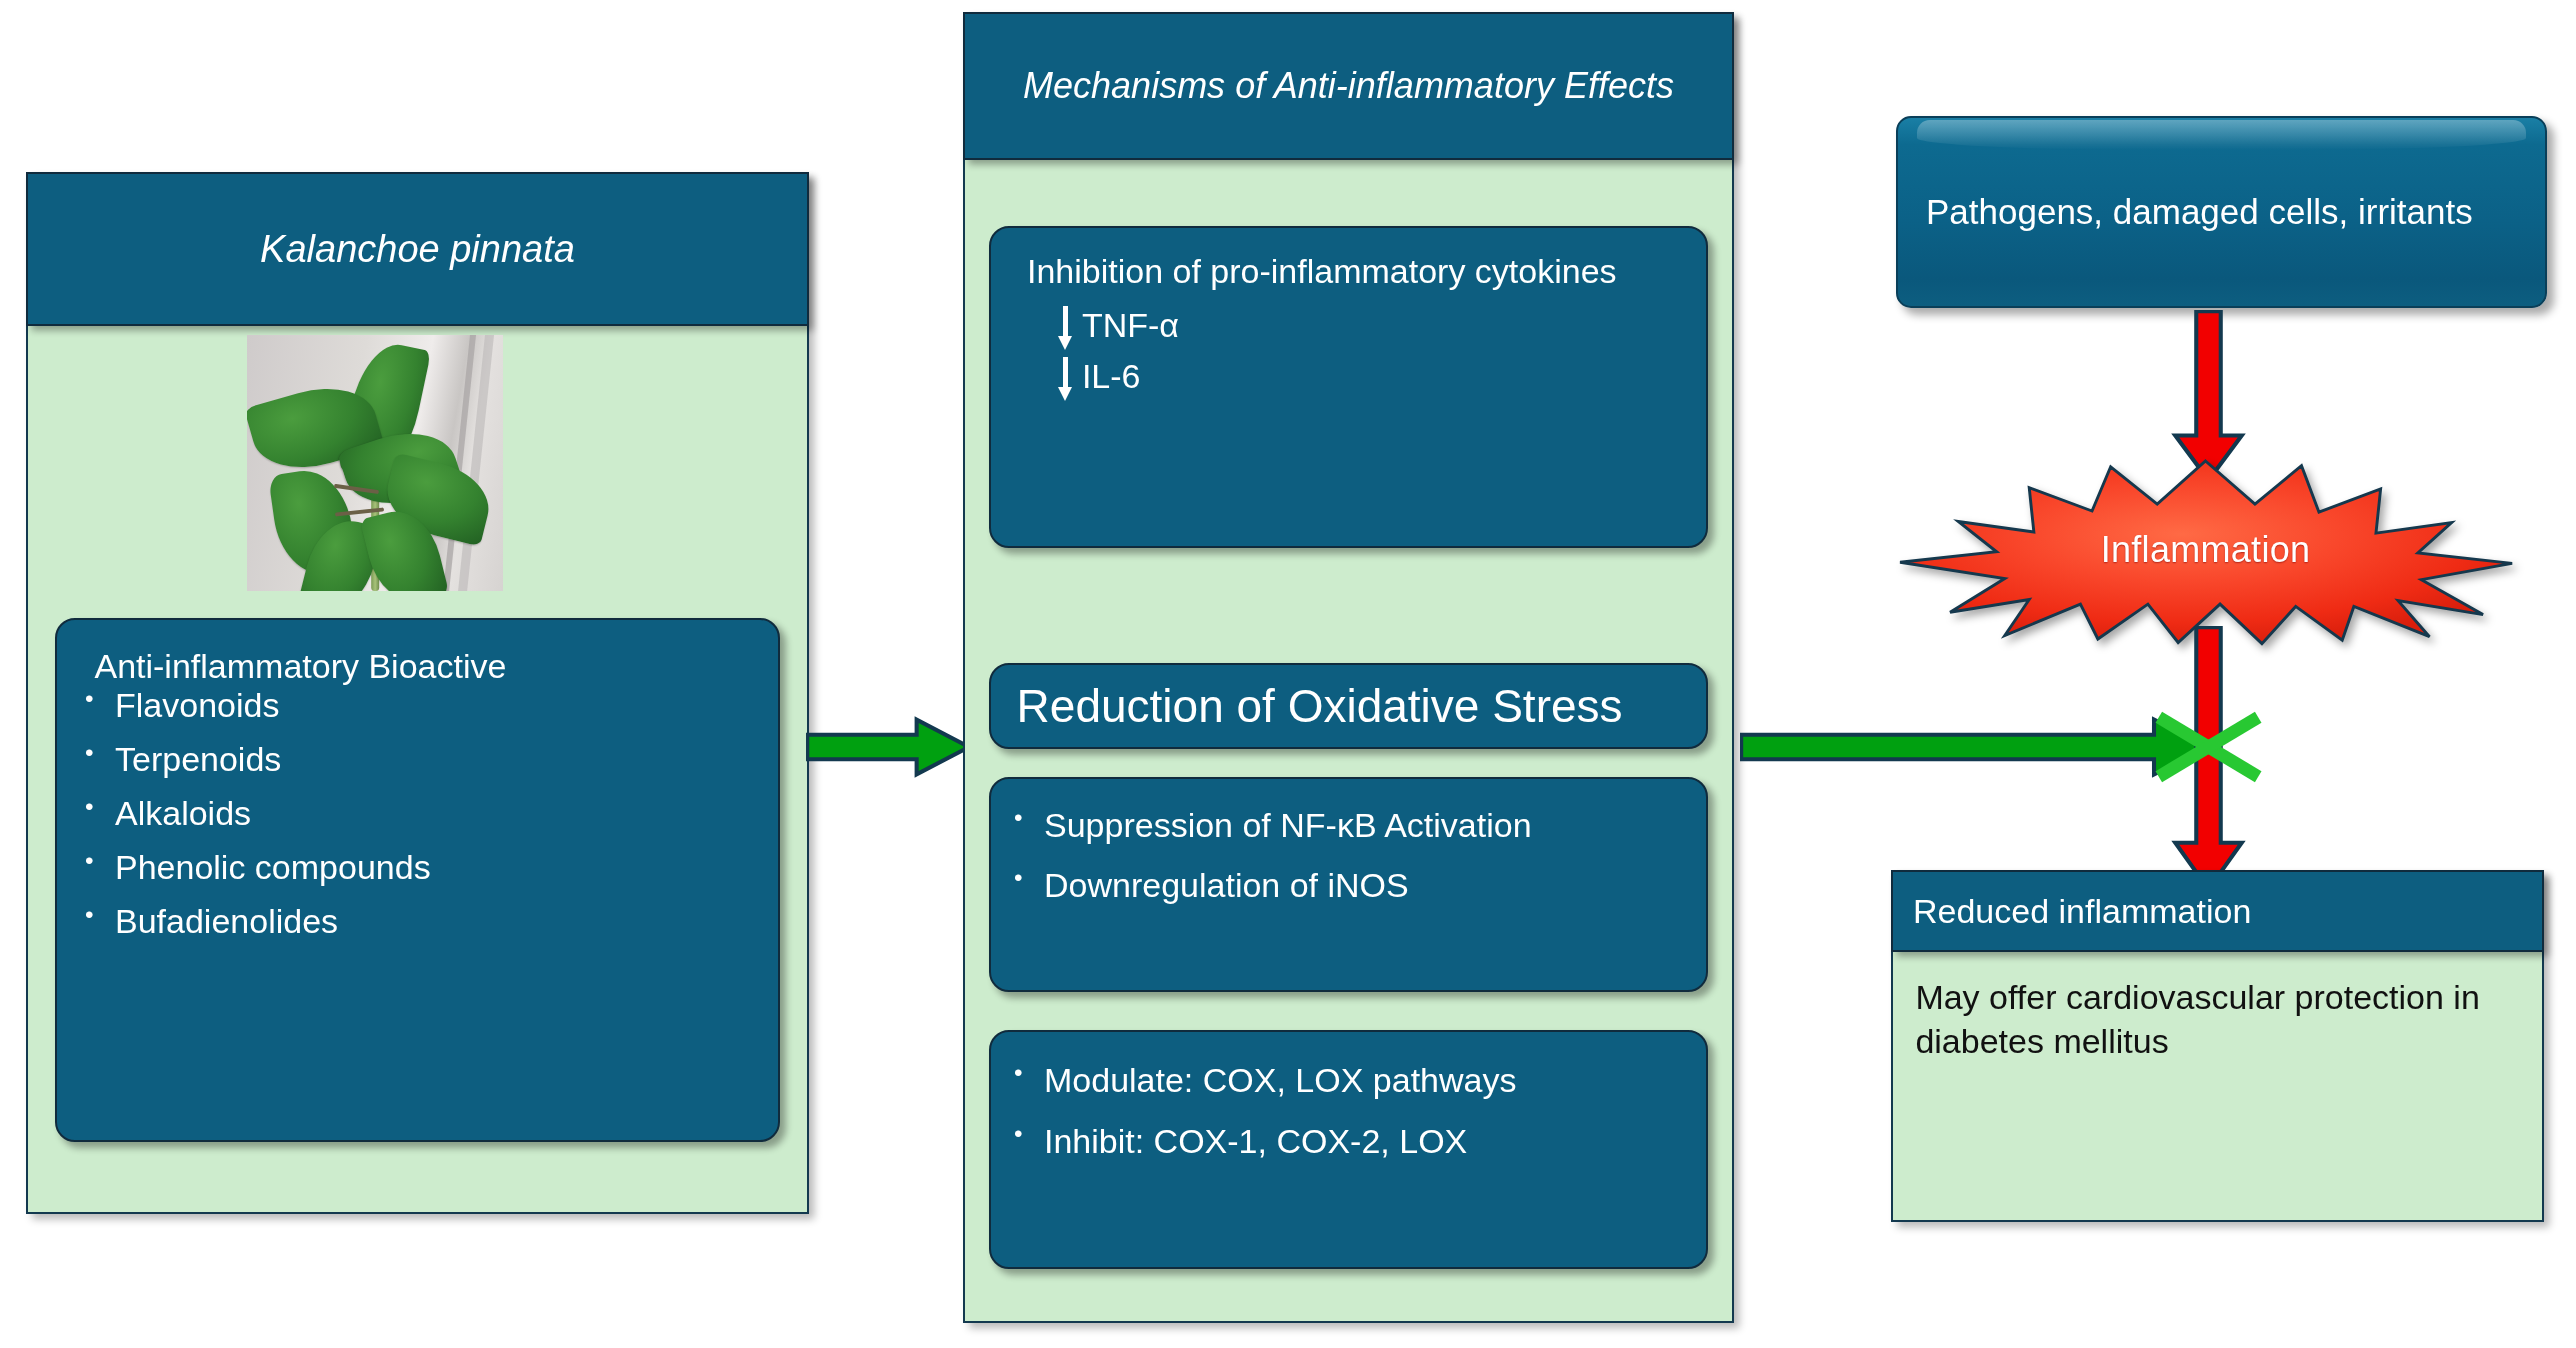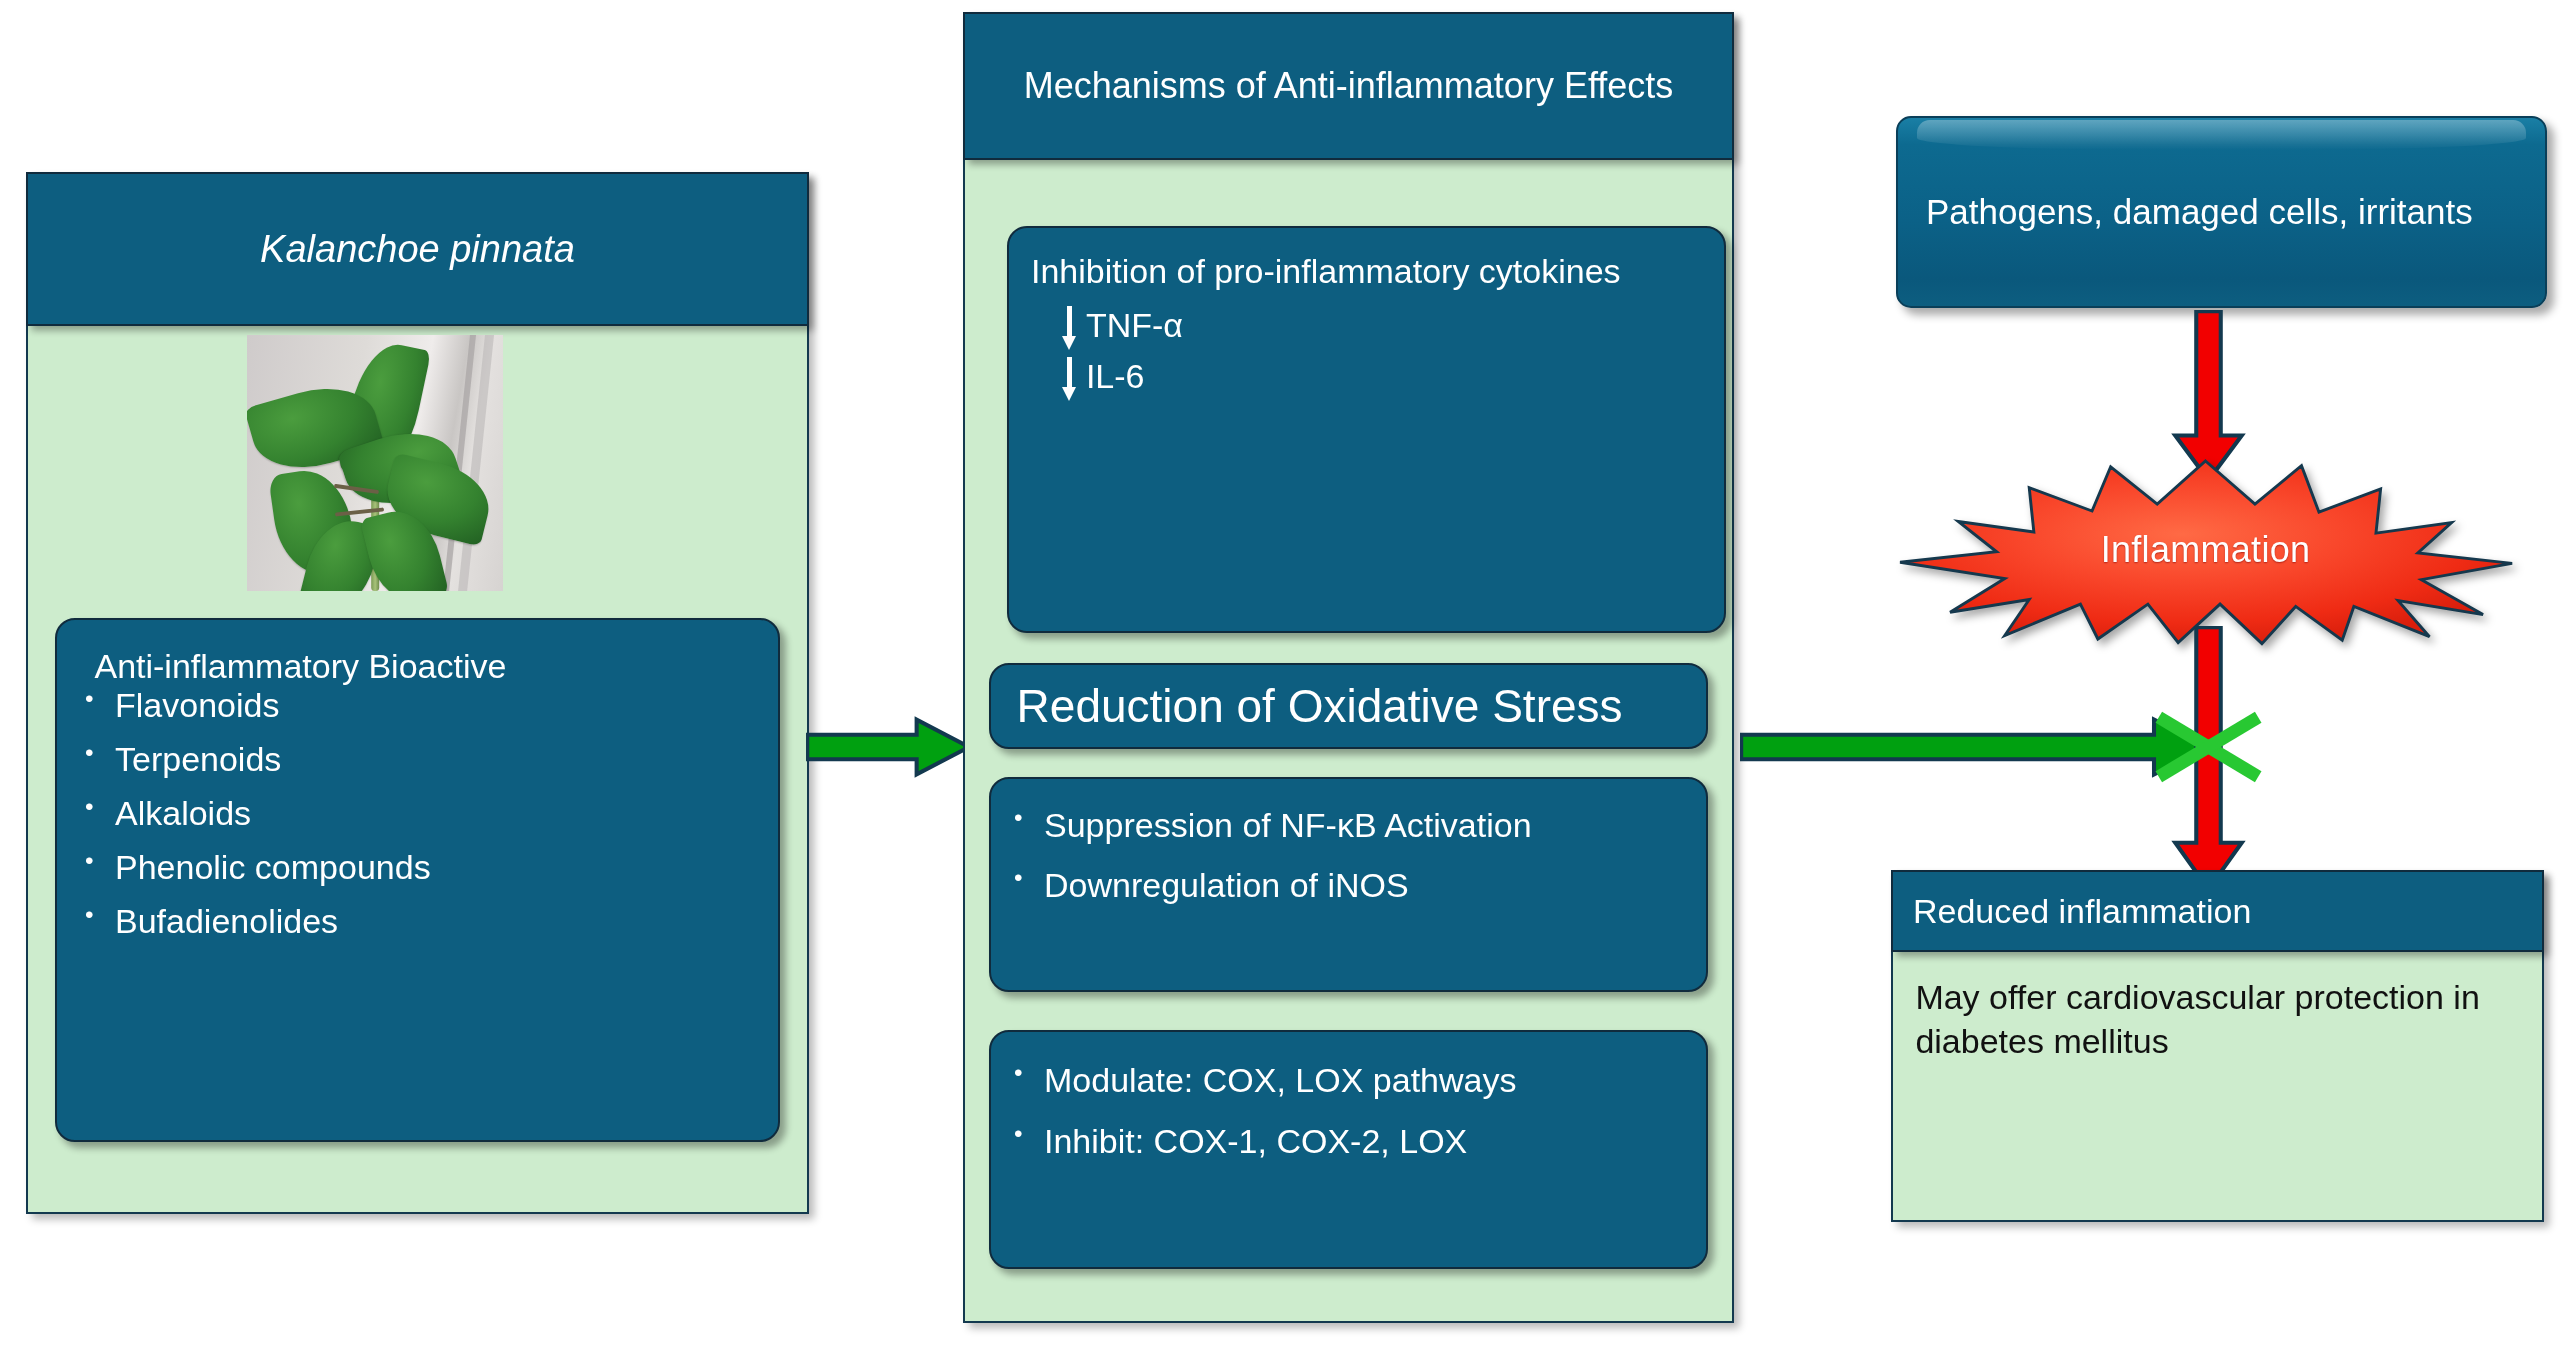--- a/index.html
+++ b/index.html
@@ -171,25 +171,25 @@
       </li>
   </ul>
 </div>
 
 <svg class="abs" style="left:806px;top:715px;width:166px;height:64px;" viewBox="0 0 285 110">
   <polygon points="2,34 190,34 190,8 280,55 190,102 190,76 2,76" fill="#00a010" stroke="#13394f" stroke-width="7" stroke-linejoin="miter"></polygon>
 </svg>
 
 <div class="abs panel" style="left:963px;top:11.6px;width:771px;height:1311px;"></div>
 
-<div class="abs hdr" style="left:963px;top:11.6px;width:771px;height:148px;padding:0 23px;">
+<div class="abs hdr" style="left:963px;top:11.6px;width:771px;height:148px;padding:0 23px;font-style:italic;">
   <span style="font-size:36px;line-height:1.2;">Mechanisms of Anti-inflammatory Effects</span>
 </div>
 
-<div class="abs card" style="left:989px;top:226px;width:719px;height:407px;padding:23px 22px;margin-left:18px;">
+<div class="abs card" style="left:989px;top:226px;width:719px;height:322px;padding:23px 36px;">
   <div class="t" style="font-size:34px;line-height:1.22;">Inhibition of pro-inflammatory cytokines</div>
   <div style="margin-top:14px;margin-left:27px;">
     <div class="arrowrow" style="font-size:34px;margin-bottom:7px;">
       <span class="dnarrow"></span>
       <span>TNF-α</span>
     </div>
     <div class="arrowrow" style="font-size:34px;margin-bottom:7px;">
       <span class="dnarrow"></span>
       <span>IL-6</span>
     </div>

